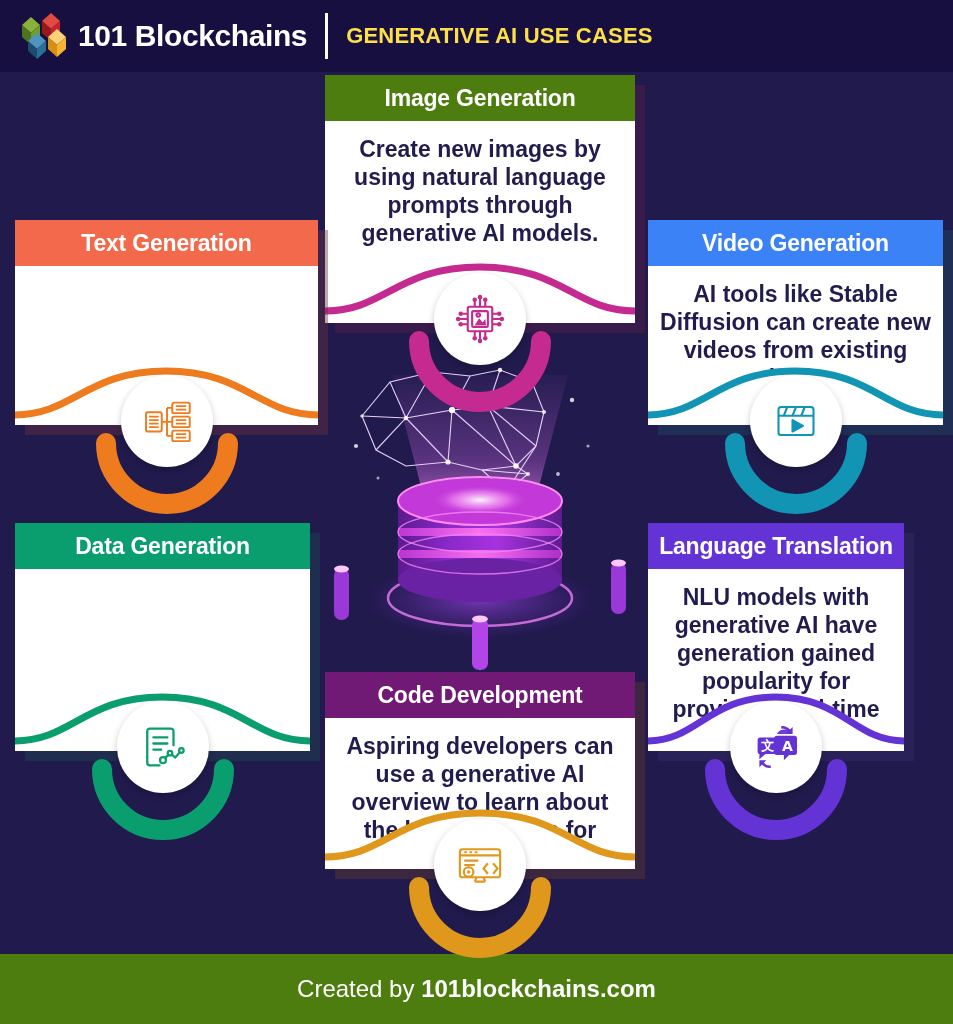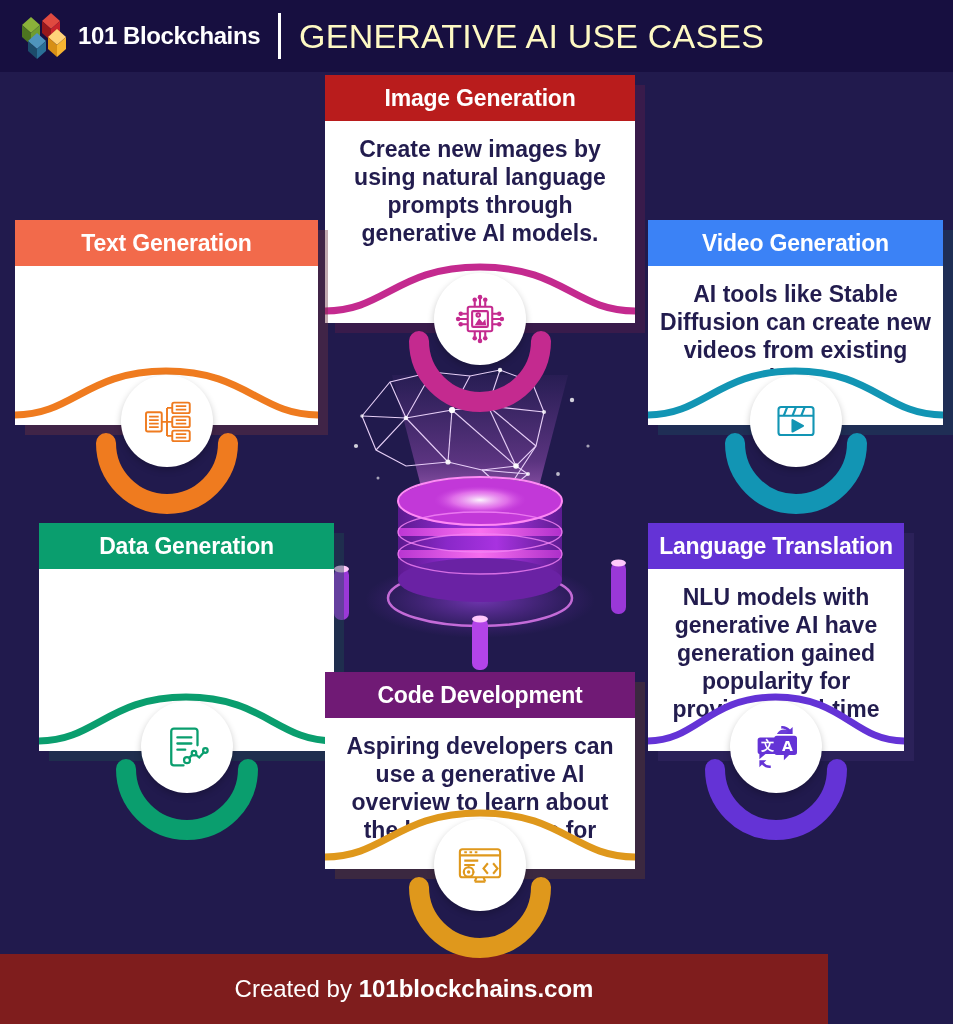--- a/index.html
+++ b/index.html
@@ -12,37 +12,37 @@
   }
 
   
   #header {
     position:absolute; left:0; top:0; width:953px; height:72px;
     background:#170f40;
     display:flex; align-items:center;
   }
   #logo-mark { margin-left:18px; width:52px; height:46px; flex:none; }
   #logo-text {
-    color:#ffffff; font-size:24px; font-weight:bold;
+    color:#ffffff; font-size:30px; font-weight:bold;
     letter-spacing:-0.4px; margin-left:8px;
     font-family:"Liberation Sans", sans-serif;
   }
   #header-divider {
     width:3px; height:46px; background:#ffffff;
     margin:0 18px 0 18px; flex:none;
   }
   #header-title {
-    color:#fef9c3; font-size:34px; font-weight:normal;
+    color:#fde047; font-size:22px; font-weight:bold;
     letter-spacing:0.2px;
   }
 
   
   #footer {
-    position:absolute; left:0; bottom:0; width:828px; height:70px;
-    background:#7f1d1d;
+    position:absolute; left:0; bottom:0; width:953px; height:70px;
+    background:#4d7c0f;
     display:flex; align-items:center; justify-content:center;
   }
   #footer-text { color:#ffffff; font-size:24px; }
   #footer-text b { font-weight:bold; }
 
   
   #center-art {
     position:absolute; left:320px; top:350px;
     width:320px; height:320px; pointer-events:none;
   }
@@ -83,21 +83,21 @@
   }
   .arc {
     position:absolute; width:142px; height:142px; left:50%;
     margin-left:-71px; z-index:3;
   }
 
   
   .c-top   { left:325px; top:75px;  width:310px; height:248px; }
   .c-left1 { left:15px;  top:220px; width:303px; height:205px; }
   .c-right1{ left:648px; top:220px; width:295px; height:205px; }
-  .c-left2 { left:15px;  top:523px; width:295px; height:228px;margin-left:24px; }
+  .c-left2 { left:15px;  top:523px; width:295px; height:228px; }
   .c-right2{ left:648px; top:523px; width:256px; height:228px; }
   .c-bot   { left:325px; top:672px; width:310px; height:197px; }
 </style>
 </head>
 <body>
 
 <div id="header">
   <svg id="logo-mark" viewBox="0 0 52 46">
     <g>
       <polygon points="4,12 13,4 22,12 13,20" fill="#8ab13a"></polygon>
@@ -211,21 +211,21 @@
     <rect x="291" y="212" width="15" height="52" rx="7" fill="#9a38d8"></rect>
     <ellipse cx="298.5" cy="213" rx="7.5" ry="3.5" fill="#ffc8fb"></ellipse>
     <rect x="152" y="268" width="16" height="52" rx="7" fill="#b344e8"></rect>
     <ellipse cx="160" cy="269" rx="8" ry="3.5" fill="#ffc8fb"></ellipse>
   </g>
 </svg>
 
 <div class="card c-top">
   <div class="card-shadow" style="background:#5b1c4b"></div>
   <div class="card-body">
-    <div class="card-title" style="background:#b91c1c">Image Generation</div>
+    <div class="card-title" style="background:#4d7c0f">Image Generation</div>
     <div class="card-desc">Create new images by using natural language prompts through generative AI models.</div>
     <svg class="wave" viewBox="0 0 310 74" preserveAspectRatio="none">
       <path d="M0,62 C60,62 72,18 155,18 C238,18 250,62 310,62 L310,74 L0,74 Z" fill="#ffffff"></path>
       <path d="M0,62 C60,62 72,18 155,18 C238,18 250,62 310,62" fill="none" stroke="#c42a8f" stroke-width="7"></path>
     </svg>
   </div>
   <svg class="arc" viewBox="0 0 142 142" style="top:200px">
     <path d="M10,66 A61,61 0 0 0 132,66" fill="none" stroke="#c42a8f" stroke-width="20" stroke-linecap="round"></path>
   </svg>
   <div class="badge" style="top:198px">

